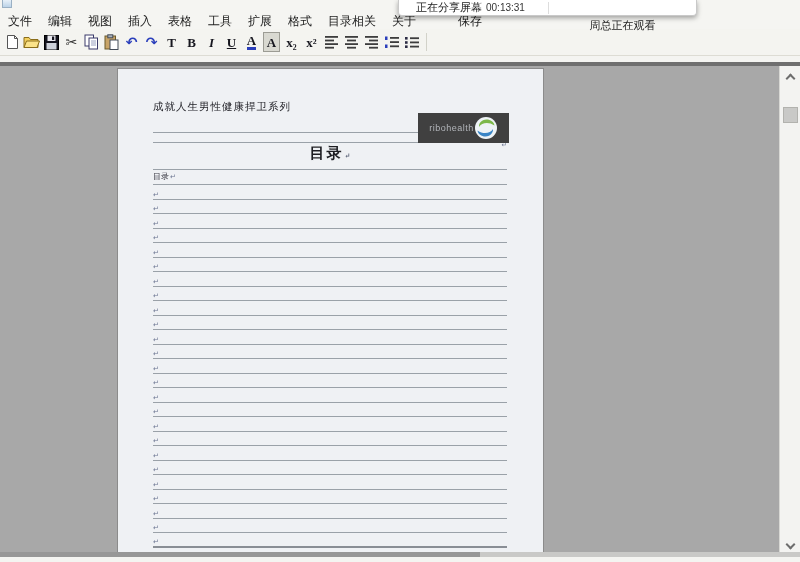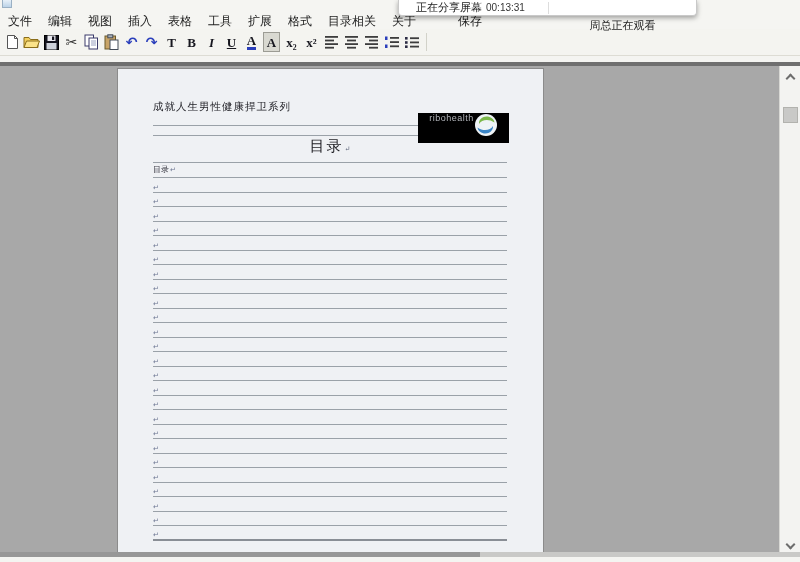--- a/index.html
+++ b/index.html
@@ -40,31 +40,31 @@
   .share-viewer { flex:1; text-align:center;margin-top:35px; }
 
   
   .canvas { position:absolute; left:0; top:62px; width:800px; height:495px;
             background:#a8a8a8; border-top:4px solid #6f6f6f; }
 
   .page { position:absolute; left:117px; top:2px; bottom:0; width:427px;
           background:#eff1f4; border:1px solid #8b8b8b; border-bottom:none; }
   .page-inner { position:relative; height:100%; padding:0 36px 0 35px; }
 
-  .logo { position:absolute; top:13px; right:34px; width:91px; height:30px; background:#000000;
-          display:flex; align-items:flex-start; justify-content:center; gap:0; }
+  .logo { position:absolute; top:13px; right:34px; width:91px; height:30px; background:#404040;
+          display:flex; align-items:center; justify-content:center; gap:0; }
   .logo-text { font-size:9px; color:#b2b5ba; letter-spacing:0.5px; }
 
-  .hdr-text { margin-top:31px; font-size:10.5px; color:#24242a; padding-bottom:11px;
+  .hdr-text { margin-top:31px; font-size:10.5px; color:#24242a; padding-bottom:18px;
               border-bottom:1px solid #9aa1a8; letter-spacing:1px; }
   .hdr-rule2 { height:10px; border-bottom:1px solid #9aa1a8; text-align:right; }
   .hdr-rule2 .pilcrow { font-size:6.5px; }
 
   .toc-title { margin-top:1px; text-align:center; font-family:"Liberation Serif","DejaVu Serif",serif;
-               font-weight:normal; font-size:15px; color:#1d1d22; line-height:18px; padding-bottom:4px;
+               font-weight:bold; font-size:15px; color:#1d1d22; line-height:18px; padding-bottom:4px;
                border-bottom:1px solid #9aa1a8; letter-spacing:2px; }
   .title-mark { font-size:7px; color:#5a6278; letter-spacing:0; margin-left:1px; }
 
   .toc-label { height:15px; line-height:14px; font-size:8px; color:#3a3a44;
                border-bottom:1px solid #9aa1a8; }
   .toc-label .pilcrow { margin-left:1px; }
 
   .toc-line { height:14.5px; border-bottom:1px solid #9aa1a8; display:flex; align-items:flex-end; }
   .toc-line:last-child { border-bottom:2px solid #898e95; }
   .pilcrow { font-size:7px; color:#6a7490; line-height:1; display:inline-block; margin-bottom:1px; }

